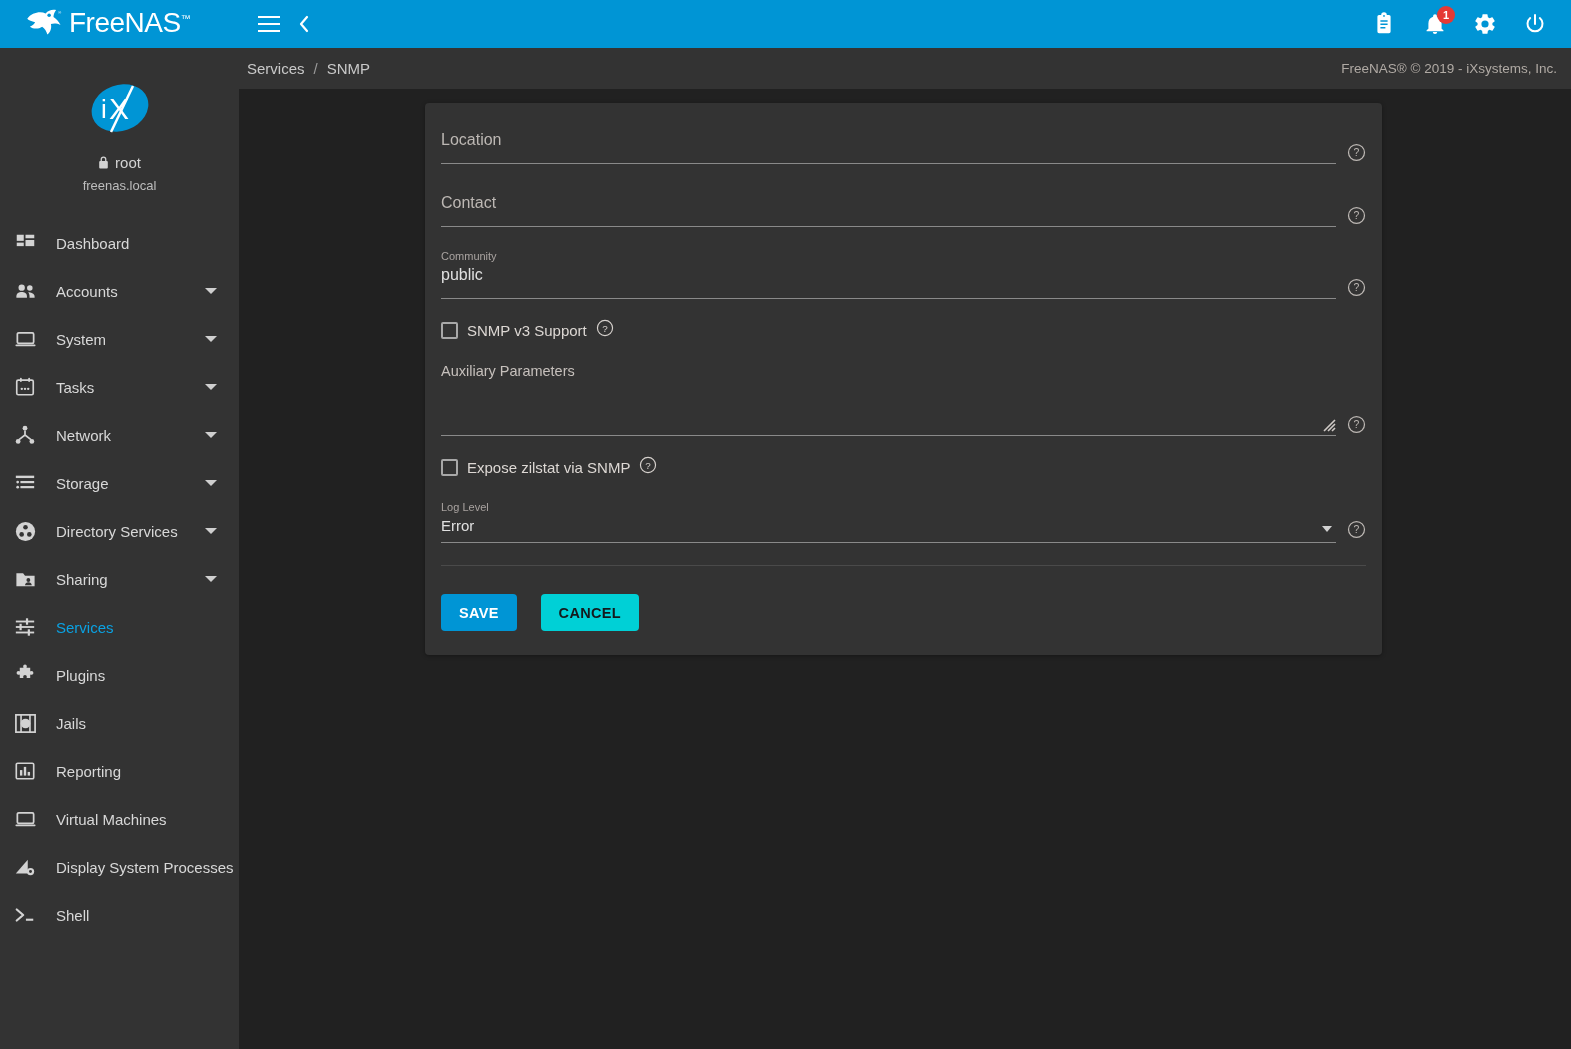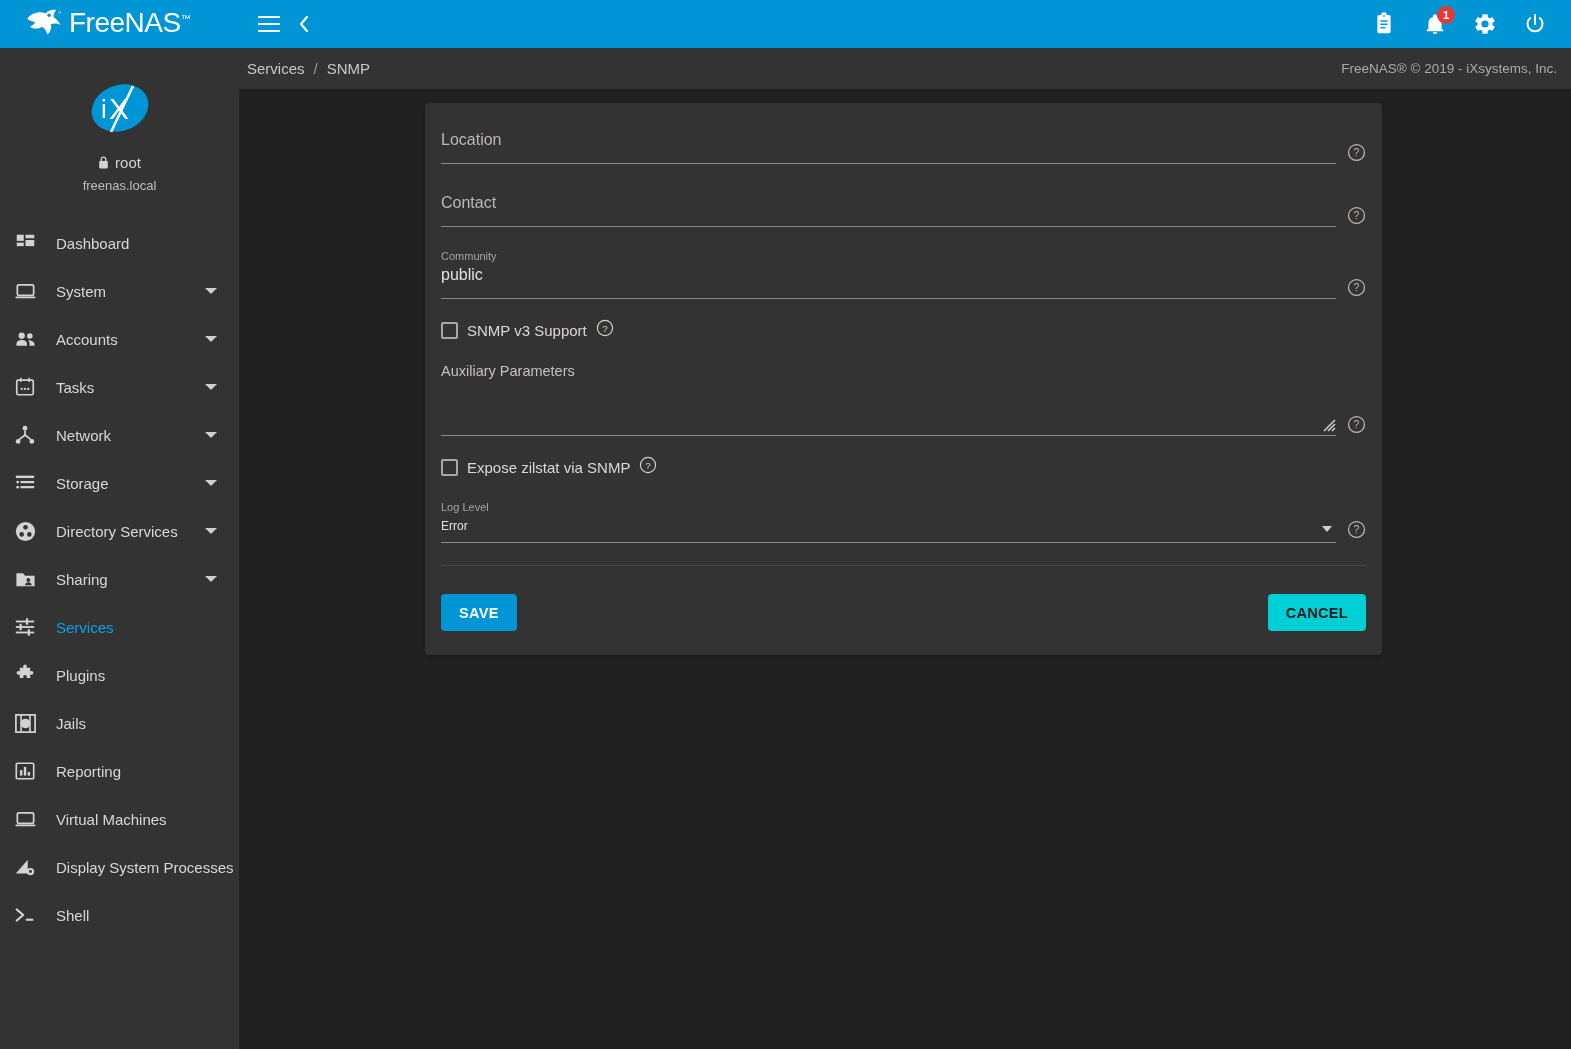--- a/index.html
+++ b/index.html
@@ -131,29 +131,29 @@
     outline: none; resize: none; color: #e0e0e0; font-size: 15px;
     font-family: "Liberation Sans", sans-serif; padding: 0;
   }
   .resize-grip {
     position: absolute; right: 0; bottom: 3px; width: 15px; height: 15px;
     cursor: nwse-resize;
   }
 
   .select-field { position: relative; padding-right: 30px; margin-top: 4px; }
   .select-inner { position: relative; border-bottom: 1px solid #8a8a8a; padding-bottom: 5px; }
-  .select-value { color: #e0e0e0; font-size: 12px; line-height: 22px; }
+  .select-value { color: #e0e0e0; font-size: 15px; line-height: 22px; }
   .select-arrow {
     position: absolute; right: 4px; bottom: 10px; width: 0; height: 0;
     border-left: 5px solid transparent; border-right: 5px solid transparent;
     border-top: 6px solid #d2d2d2;
   }
 
   .card-divider { height: 1px; background: #4a4a4a; margin-top: 22px; }
-  .card-actions { padding: 22px 16px 24px 16px; display: flex; gap: 15px; justify-content: space-between; }
+  .card-actions { padding: 22px 16px 24px 16px; display: flex; gap: 24px; }
   .btn {
     border: none; border-radius: 4px; padding: 0 18px; height: 37px;
     font-size: 14.5px; font-weight: 700; cursor: pointer; letter-spacing: 0.3px;
     font-family: "Liberation Sans", sans-serif;
   }
   .btn-save { background: #0095d5; color: #ffffff; }
   .btn-cancel { background: #00d0d6; color: #14191c; }
 </style>
 </head>
 <body>
@@ -242,38 +242,38 @@
               <rect x="2" y="11" width="8" height="4" fill="#d3d3d3"></rect>
               <rect x="12" y="8" width="10" height="7" fill="#d3d3d3"></rect>
             </svg>
         </span>
         <span class="nav-label">Dashboard</span>
       </div>
 
       <div class="nav-item">
         <span class="nav-ico">
           <svg viewBox="0 0 24 24" width="23" height="23">
-              <rect x="3.5" y="5" width="17" height="11" rx="1.4" fill="none" stroke="#d3d3d3" stroke-width="1.8"></rect>
-              <rect x="1.5" y="17.2" width="21" height="1.8" rx="0.9" fill="#d3d3d3"></rect>
-            </svg>
-        </span>
-        <span class="nav-label">System</span>
-        <span class="nav-caret"></span>
-      </div>
-
-      <div class="nav-item">
-        <span class="nav-ico">
-          <svg viewBox="0 0 24 24" width="23" height="23">
               <circle cx="8" cy="8" r="3.3" fill="#d3d3d3"></circle>
               <circle cx="16.5" cy="8.4" r="2.9" fill="#d3d3d3"></circle>
               <path d="M2.5 17c0-3 2.8-4.4 5.5-4.4S13.5 14 13.5 17v1.4h-11z" fill="#d3d3d3"></path>
               <path d="M14.8 12.9c2.4.2 6.7 1 6.7 4.2v1.3h-5.3V17c0-1.7-.6-3-1.4-4.1z" fill="#d3d3d3"></path>
             </svg>
         </span>
         <span class="nav-label">Accounts</span>
+        <span class="nav-caret"></span>
+      </div>
+
+      <div class="nav-item">
+        <span class="nav-ico">
+          <svg viewBox="0 0 24 24" width="23" height="23">
+              <rect x="3.5" y="5" width="17" height="11" rx="1.4" fill="none" stroke="#d3d3d3" stroke-width="1.8"></rect>
+              <rect x="1.5" y="17.2" width="21" height="1.8" rx="0.9" fill="#d3d3d3"></rect>
+            </svg>
+        </span>
+        <span class="nav-label">System</span>
         <span class="nav-caret"></span>
       </div>
 
       <div class="nav-item">
         <span class="nav-ico">
           <svg viewBox="0 0 24 24" width="22" height="22">
               <rect x="3" y="4.5" width="18" height="16" rx="1.6" fill="none" stroke="#d3d3d3" stroke-width="1.8"></rect>
               <rect x="6.5" y="2" width="2" height="4.5" rx="1" fill="#d3d3d3"></rect>
               <rect x="15.5" y="2" width="2" height="4.5" rx="1" fill="#d3d3d3"></rect>
               <circle cx="8.5" cy="14" r="1.3" fill="#d3d3d3"></circle>

